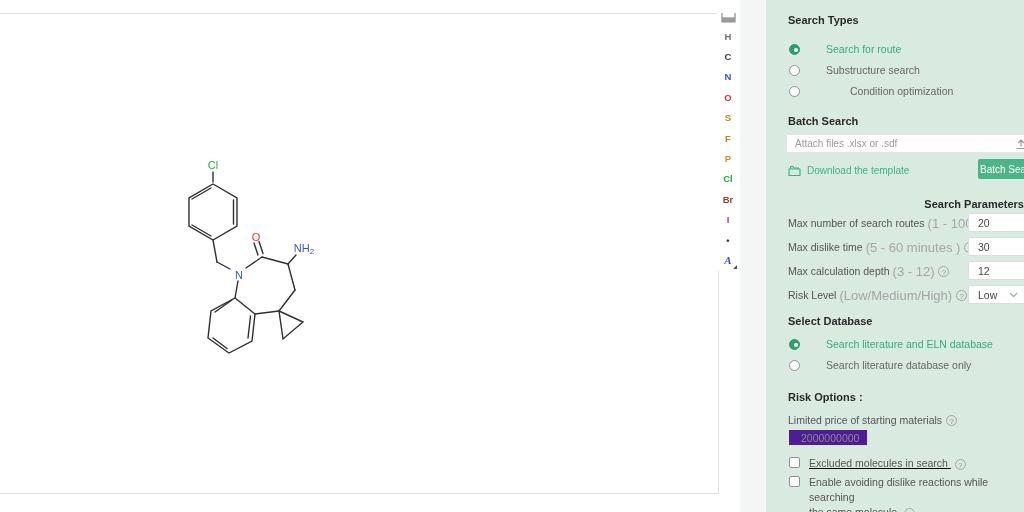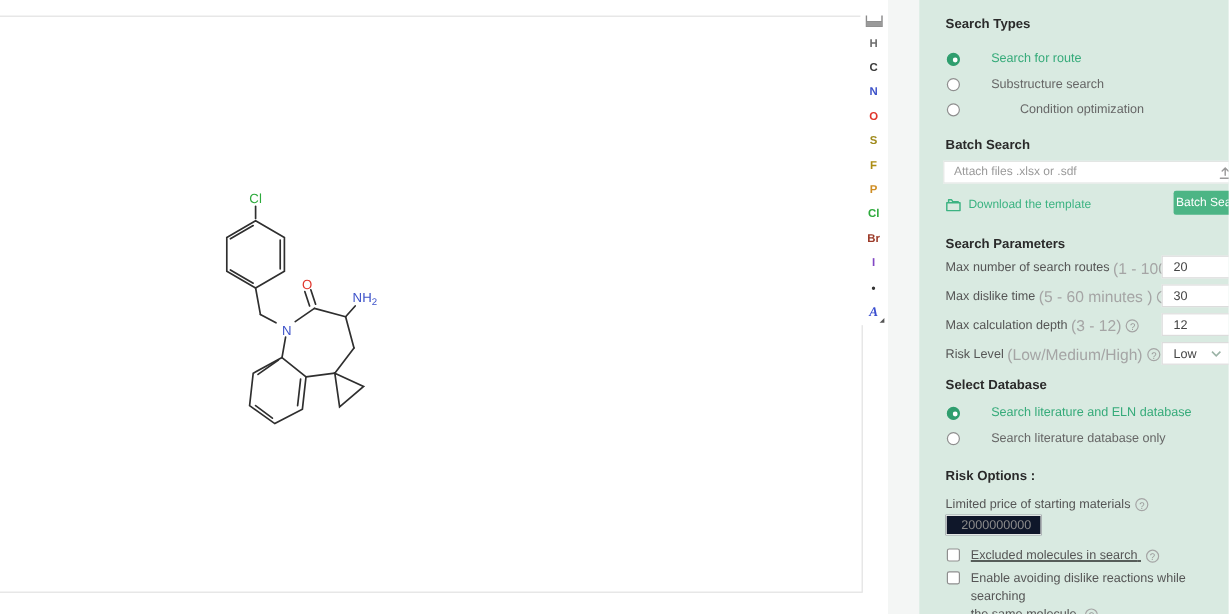--- a/index.html
+++ b/index.html
@@ -57,21 +57,21 @@
          box-sizing:border-box;cursor:pointer;}
   .p-input{position:absolute;left:180px;top:2px;width:74px;height:19px;background:#fff;
          border:1px solid #dcdcdc;box-sizing:border-box;font-size:10.5px;color:#444;
          padding:0 0 0 9px;font-family:"Liberation Sans",sans-serif;}
   .p-select{position:absolute;left:180px;top:2px;width:74px;height:19px;background:#fff;
          border:1px solid #dcdcdc;box-sizing:border-box;font-size:10.5px;color:#444;
          display:flex;align-items:center;padding-left:9px;cursor:pointer;}
   .sel-chev{position:absolute;left:40px;top:6px;}
 
   .price-label-row{display:flex;align-items:flex-end;height:14px;}
-  .price-input{margin-top:3px;width:80px;height:17px;background:#0f172a;border:1px solid #e3e6e4;
+  .price-input{margin-top:3px;width:80px;height:17px;background:#4c1d95;border:1px solid #e3e6e4;
          box-sizing:border-box;font-size:10.5px;color:#8a8a8a;padding-left:12px;
          font-family:"Liberation Sans",sans-serif;}
   .chk-row{display:flex;align-items:flex-start;margin-left:1px;cursor:pointer;}
   .chk{width:11px;height:11px;border:1px solid #8f8f8f;border-radius:2px;background:#fff;
          box-sizing:border-box;flex:0 0 auto;margin-top:1px;}
   .chk-label{font-size:10.5px;color:#555;margin-left:9px;line-height:15px;}
 </style>
 </head>
 <body>
 
@@ -188,21 +188,21 @@
         <g fill="none" stroke="#3cb382" stroke-width="1.2" stroke-linejoin="round">
           <path d="M1,4 H12 V10.5 H1 Z"></path>
           <path d="M2.5,4 V1.5 H5 L6,3 H10.5 V4"></path>
         </g>
       </svg>
       <span class="dl-text">Download the template</span>
     </div>
     <div class="batch-btn">Batch Search</div>
   </div>
 
-  <div class="hdr" style="margin-top:18px;">Search Parameters</div>
+  <div class="hdr" style="margin-top:18px;text-align:right;">Search Parameters</div>
 
   <div class="param-row">
     <span class="p-label">Max number of search routes</span>
     <span class="p-hint">(1 - 100)</span>
     <span class="q-icon">?</span>
     <input class="p-input" value="20" style="">
   </div>
   <div class="param-row">
     <span class="p-label">Max dislike time</span>
     <span class="p-hint">(5 - 60 minutes )</span>

